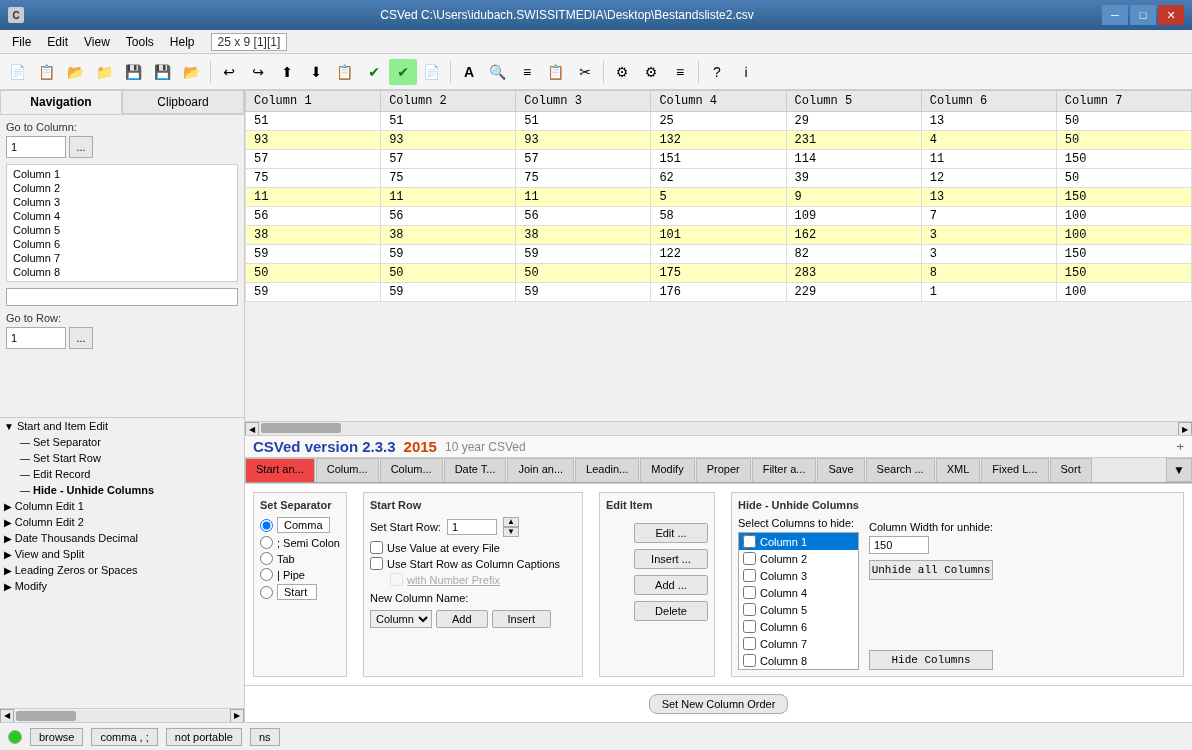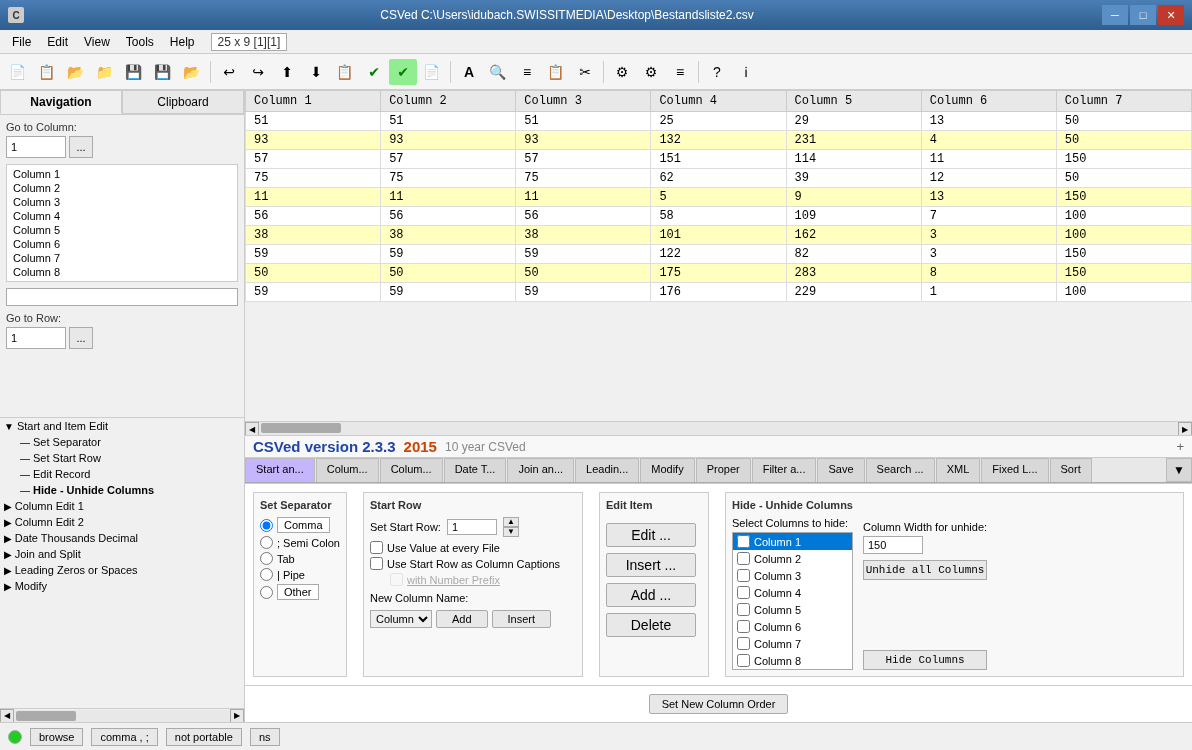--- a/index.html
+++ b/index.html
@@ -61,21 +61,21 @@
     
     .version-bar { background: #f8f8f8; border-top: 1px solid #ccc; border-bottom: 1px solid #ccc; padding: 2px 8px; display: flex; align-items: center; gap: 8px; font-size: 13px; }
     .version-title { font-weight: bold; color: #2244aa; font-size: 15px; }
     .version-year { font-weight: bold; color: #cc4400; font-size: 15px; }
     .version-sub { color: #888; font-size: 12px; }
     .version-plus { margin-left: auto; color: #666; cursor: pointer; }
     
     
     .tabs-row { display: flex; background: #e8e8e8; border-bottom: 1px solid #aaa; overflow-x: auto; }
     .tab-btn { padding: 4px 10px; border: 1px solid #bbb; border-bottom: none; background: #d8d8d8; cursor: pointer; font-size: 11px; white-space: nowrap; margin-right: 1px; }
-    .tab-btn.active { background: #c4b5fd; border-bottom-color: white; }
+    .tab-btn.active { background: #ef4444; border-bottom-color: white; }
     .tab-arrow { padding: 4px 6px; border: 1px solid #bbb; background: #d8d8d8; cursor: pointer; margin-left: auto; }
     
     
     .bottom-panel { background: white; border-top: 1px solid #ccc; padding: 8px; display: flex; gap: 16px; min-height: 200px; }
     
     
     .panel-section { border: 1px solid #ccc; padding: 6px; background: #f8f8f8; }
     .panel-title { font-weight: bold; font-size: 11px; margin-bottom: 6px; color: #333; }
     .radio-group { display: flex; flex-direction: column; gap: 3px; }
     .radio-row { display: flex; align-items: center; gap: 4px; font-size: 11px; cursor: pointer; }
@@ -89,36 +89,36 @@
     .sr-spin-btn { width: 16px; height: 10px; border: 1px solid #aaa; background: #e8e8e8; cursor: pointer; font-size: 8px; display: flex; align-items: center; justify-content: center; line-height: 1; }
     .checkbox-row { display: flex; align-items: center; gap: 4px; font-size: 11px; margin-bottom: 3px; }
     .checkbox-row input { cursor: pointer; }
     .indented { padding-left: 20px; }
     .new-col-row { display: flex; align-items: center; gap: 4px; margin-top: 6px; font-size: 11px; }
     .new-col-select { font-size: 11px; border: 1px solid #aaa; padding: 1px; }
     .action-btn { border: 1px solid #aaa; background: #e8e8e8; padding: 2px 15px; cursor: pointer; font-size: 11px; border-radius: 2px; }
     
     
     .edit-item-section { border: 1px solid #ccc; padding: 6px; background: #f8f8f8; min-width: 110px; display: flex; flex-direction: column; gap: 6px; }
-    .ei-btn { border: 1px solid #aaa; background: #e8e8e8; padding: 3px 8px; cursor: pointer; font-size: 14px; border-radius: 2px; width: 90px; }
+    .ei-btn { border: 1px solid #aaa; background: #e8e8e8; padding: 3px 8px; cursor: pointer; font-size: 11px; border-radius: 2px; width: 74px; margin-left: 28px; }
     
     
     .hide-unhide-section { border: 1px solid #ccc; padding: 6px; background: #f8f8f8; flex: 1; display: flex; gap: 10px; }
     .hu-left { display: flex; flex-direction: column; }
     .hu-list { border: 1px solid #aaa; background: white; min-width: 120px; flex: 1; overflow-y: auto; }
     .hu-list-item { padding: 2px 4px; font-size: 11px; display: flex; align-items: center; gap: 4px; cursor: pointer; }
     .hu-list-item.selected { background: #0078d7; color: white; }
     .hu-list-item input[type=checkbox] { cursor: pointer; }
     .hu-right { display: flex; flex-direction: column; gap: 6px; }
     .col-width-label { font-size: 11px; margin-bottom: 3px; }
     .col-width-input { width: 60px; border: 1px solid #aaa; padding: 2px 4px; font-size: 11px; }
     .unhide-btn { border: 1px solid #aaa; background: #e8e8e8; padding: 3px 0; cursor: pointer; font-size: 11px; border-radius: 0; white-space: nowrap; font-family: Liberation Mono, monospace; }
     
     
-    .set-col-order { border: 1px solid #aaa; background: #e8e8e8; padding: 3px 12px; cursor: pointer; font-size: 11px; border-radius: 2px; margin: 4px auto; display: block; }
+    .set-col-order { border: 1px solid #aaa; background: #e8e8e8; padding: 3px 12px; cursor: pointer; font-size: 11px; border-radius: 8px; margin: 4px auto; display: block; }
     
     
     .status-bar { height: 28px; background: #f0f0f0; border-top: 1px solid #ccc; display: flex; align-items: center; padding: 0 8px; gap: 8px; font-size: 11px; }
     .status-dot { width: 14px; height: 14px; border-radius: 50%; background: #22cc22; border: 1px solid #aaa; }
     .status-item { padding: 2px 8px; border: 1px solid #aaa; background: #e8e8e8; font-size: 11px; }
     
     
     .h-scroll { height: 14px; background: #f0f0f0; border-top: 1px solid #ccc; display: flex; align-items: center; }
     .h-scroll-inner { flex: 1; height: 12px; background: #e8e8e8; position: relative; }
     .h-scroll-thumb { width: 60px; height: 10px; background: #aaa; position: absolute; left: 2px; top: 1px; border-radius: 2px; }
@@ -245,21 +245,21 @@
       <div class="tree-item">
         <span class="arrow">▶</span>
         <span>Column Edit 2</span>
       </div>
       <div class="tree-item">
         <span class="arrow">▶</span>
         <span>Date Thousands Decimal</span>
       </div>
       <div class="tree-item">
         <span class="arrow">▶</span>
-        <span>Join and Split</span>
+        <span>View and Split</span>
       </div>
       <div class="tree-item">
         <span class="arrow">▶</span>
         <span>Leading Zeros or Spaces</span>
       </div>
       <div class="tree-item">
         <span class="arrow">▶</span>
         <span>Modify</span>
       </div>
     </div>
@@ -432,21 +432,21 @@
           <label class="radio-row">
             <input type="radio" name="sep" style="">
             <span>Tab</span>
           </label>
           <label class="radio-row">
             <input type="radio" name="sep" style="">
             <span>| Pipe</span>
           </label>
           <label class="radio-row">
             <input type="radio" name="sep" style="">
-            <span style="border:1px solid #aaa;padding:1px 6px;background:white;font-size:11px;min-width:40px;">Other</span>
+            <span style="border:1px solid #aaa;padding:1px 6px;background:white;font-size:11px;min-width:40px;">Start</span>
           </label>
         </div>
       </div>
 
       <div class="start-row-section">
         <div class="panel-title">Start Row</div>
         <div class="sr-row">
           <span>Set Start Row:</span>
           <input class="sr-input" type="text" value="1" style="">
           <div class="sr-spinners">

